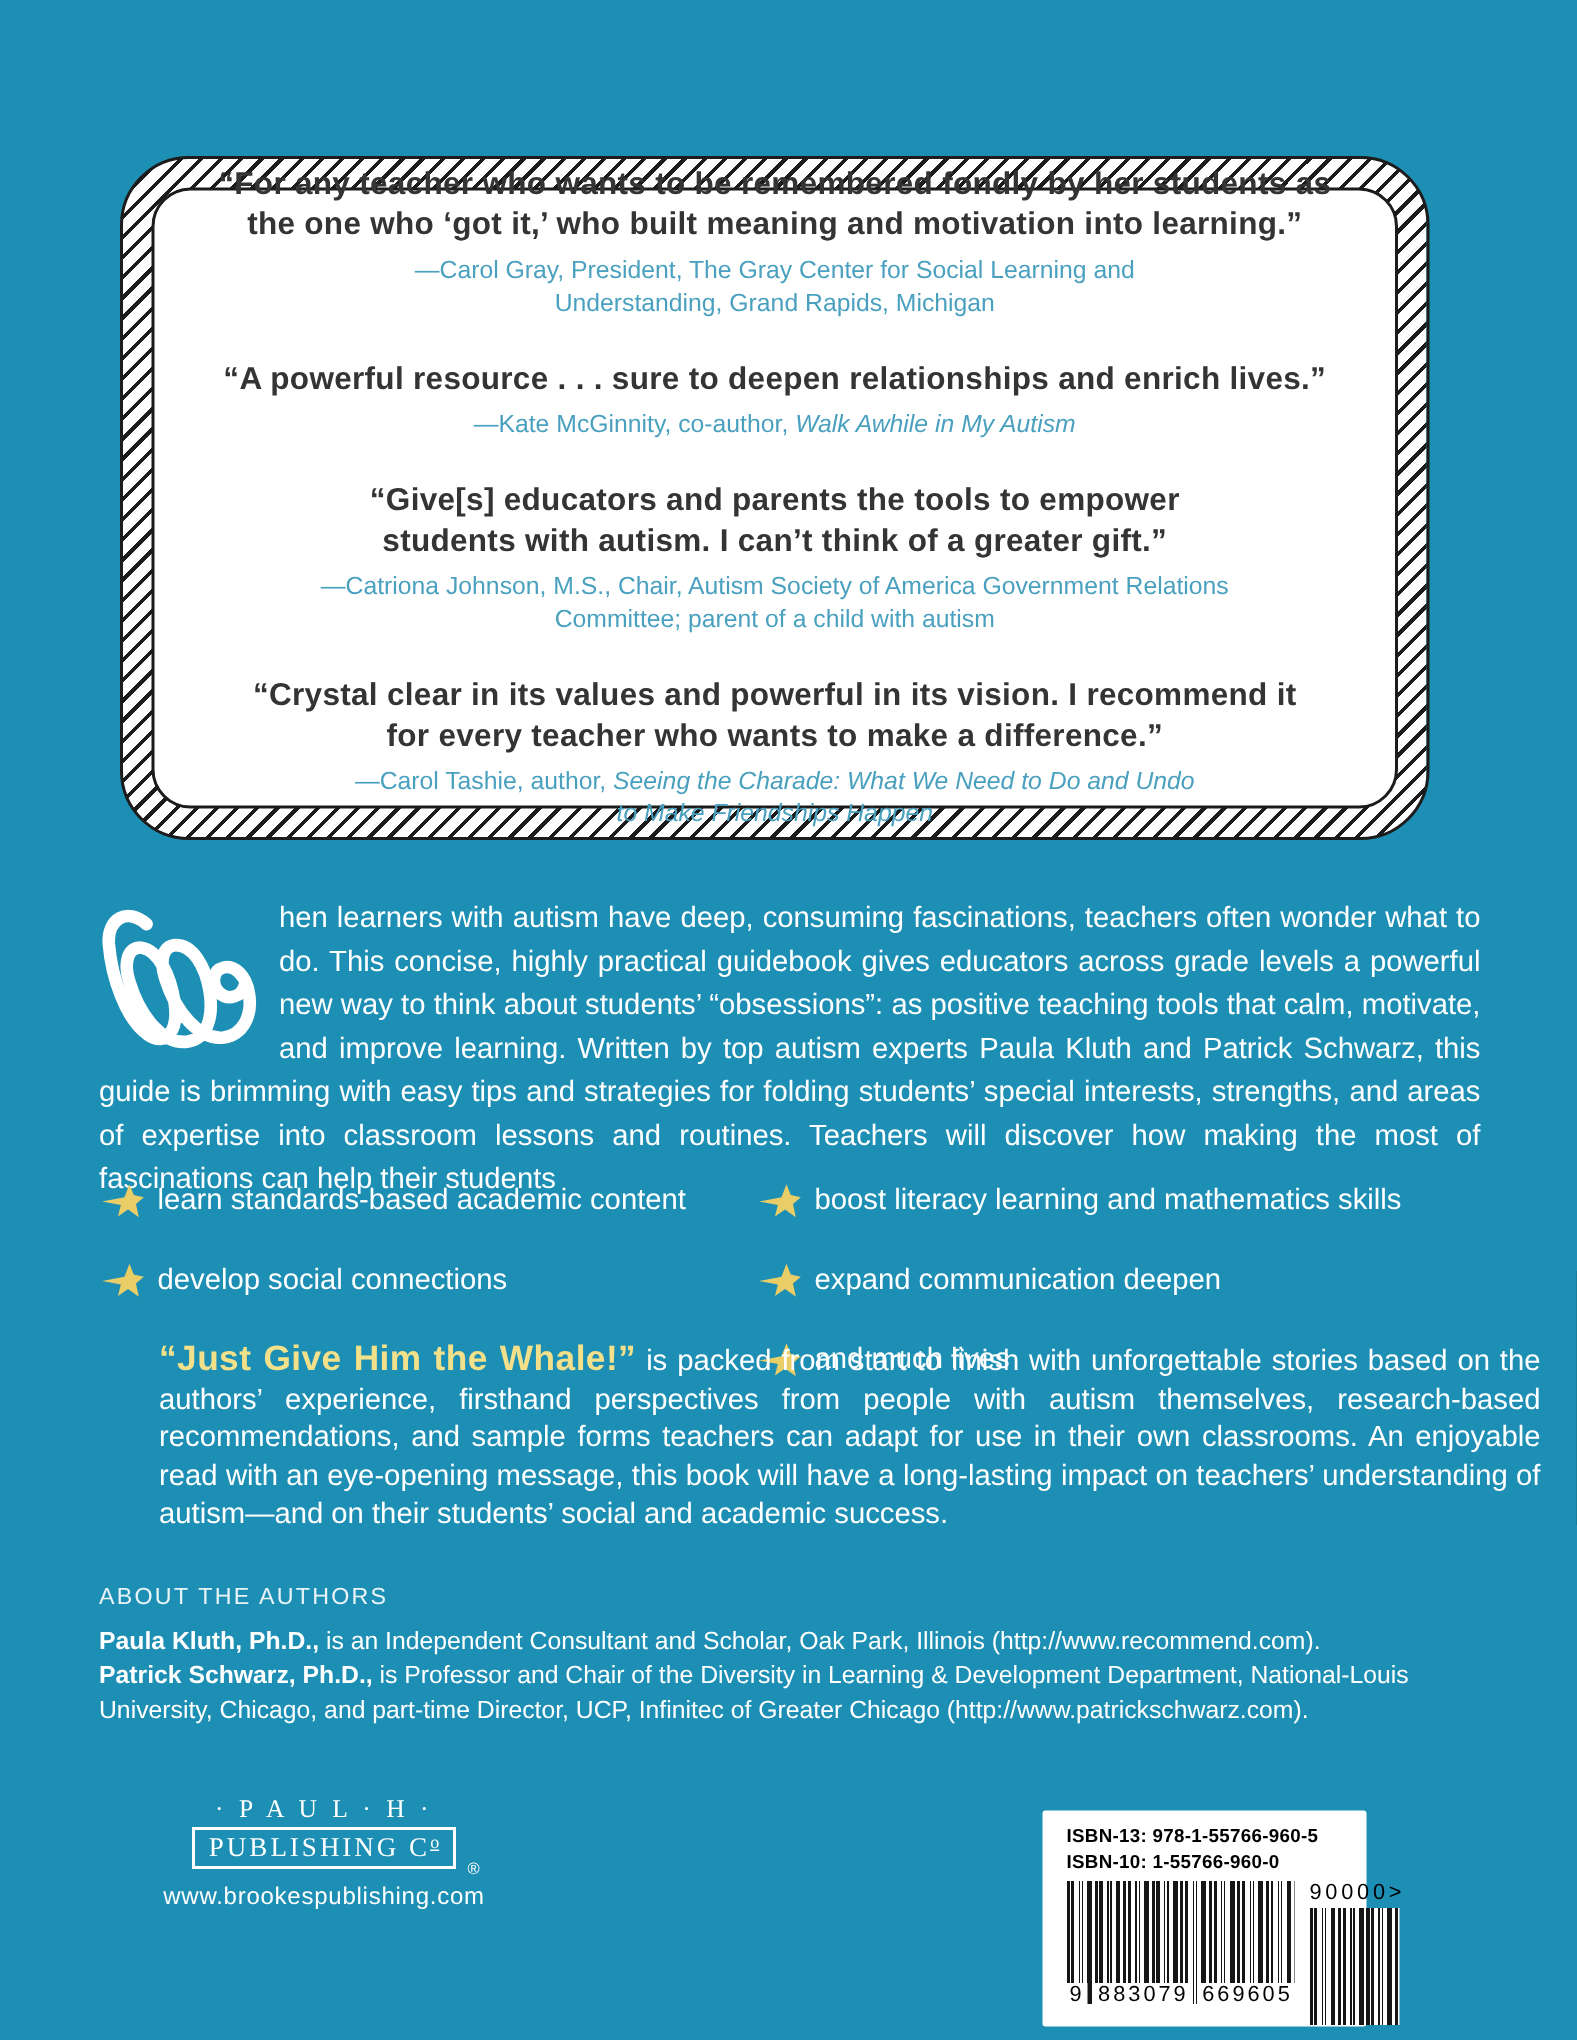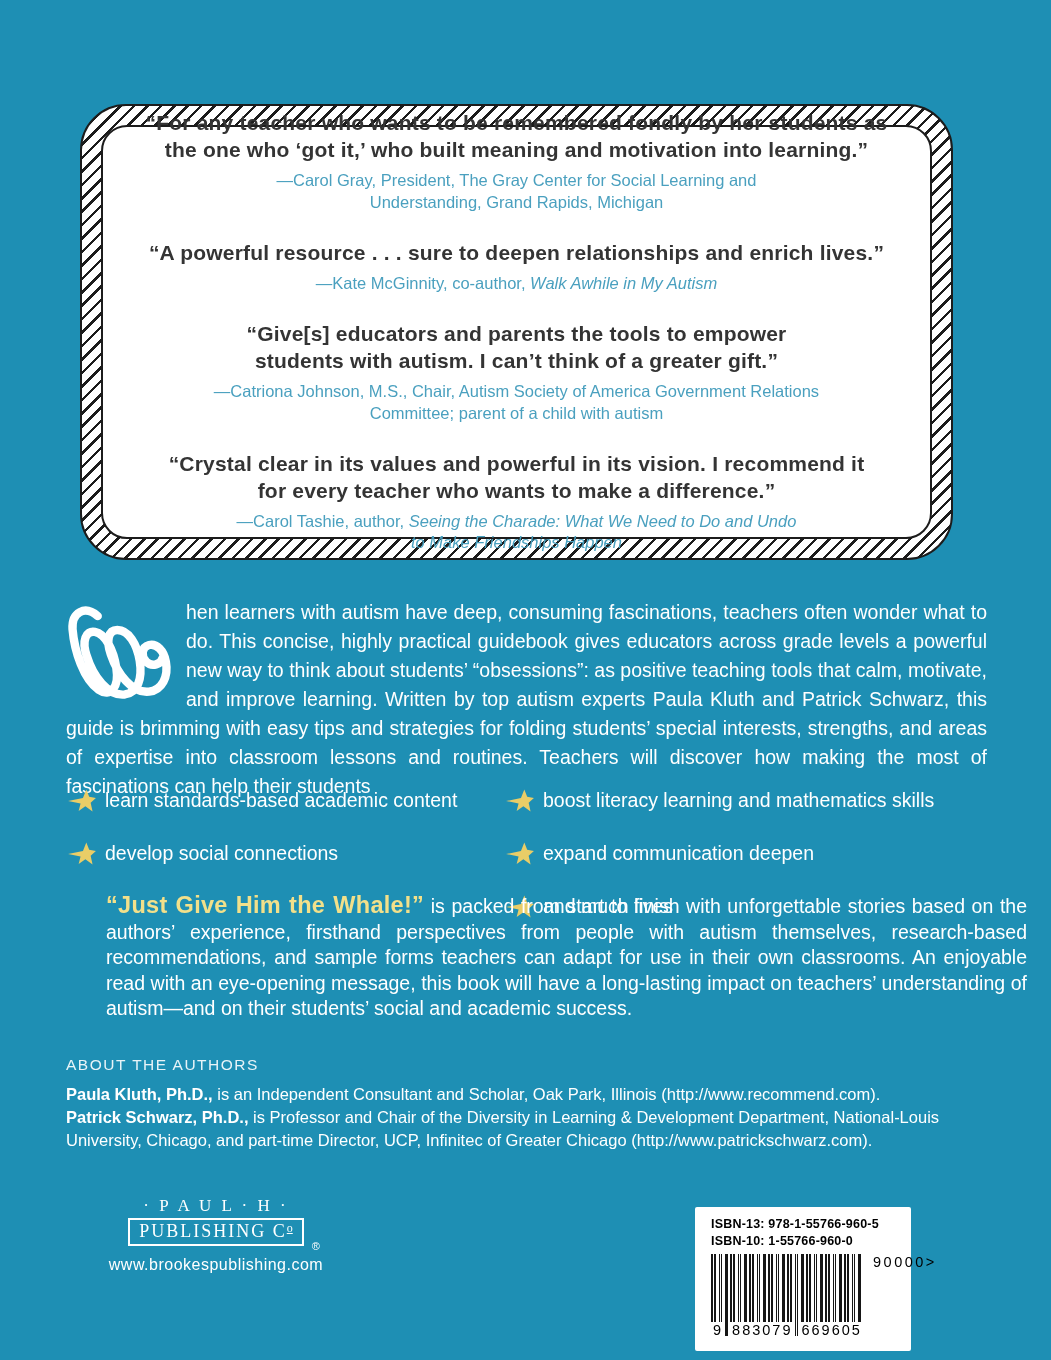--- a/index.html
+++ b/index.html
@@ -92,21 +92,21 @@
   .bc-main { width:152px; }
   .bars {
     background-image:repeating-linear-gradient(90deg,
       #161616 0 2px,#fff 2px 3px,#161616 3px 5px,#fff 5px 8px,
       #161616 8px 9px,#fff 9px 10px,#161616 10px 11px,#fff 11px 14px,
       #161616 14px 17px,#fff 17px 19px);
   }
   .bars.main { width:152px; height:82px; }
   .bc-nums { display:flex; gap:5px; margin-top:-14px; position:relative; font-size:14.5px; letter-spacing:2px; }
   .bc-nums span { background:#fff; padding:0 2px; }
-  .bc-supp { width:62px; display:flex; }
+  .bc-supp { width:62px; display:flex; flex-direction:column; }
   .supp-num { font-size:14.5px; letter-spacing:2.5px; text-align:center; white-space:nowrap; }
   .bars.supp { width:60px; height:78px; margin-top:2px; }
 </style>
 </head>
 <body>
 
 <div class="page">
 
 
   <div class="rope-frame">

